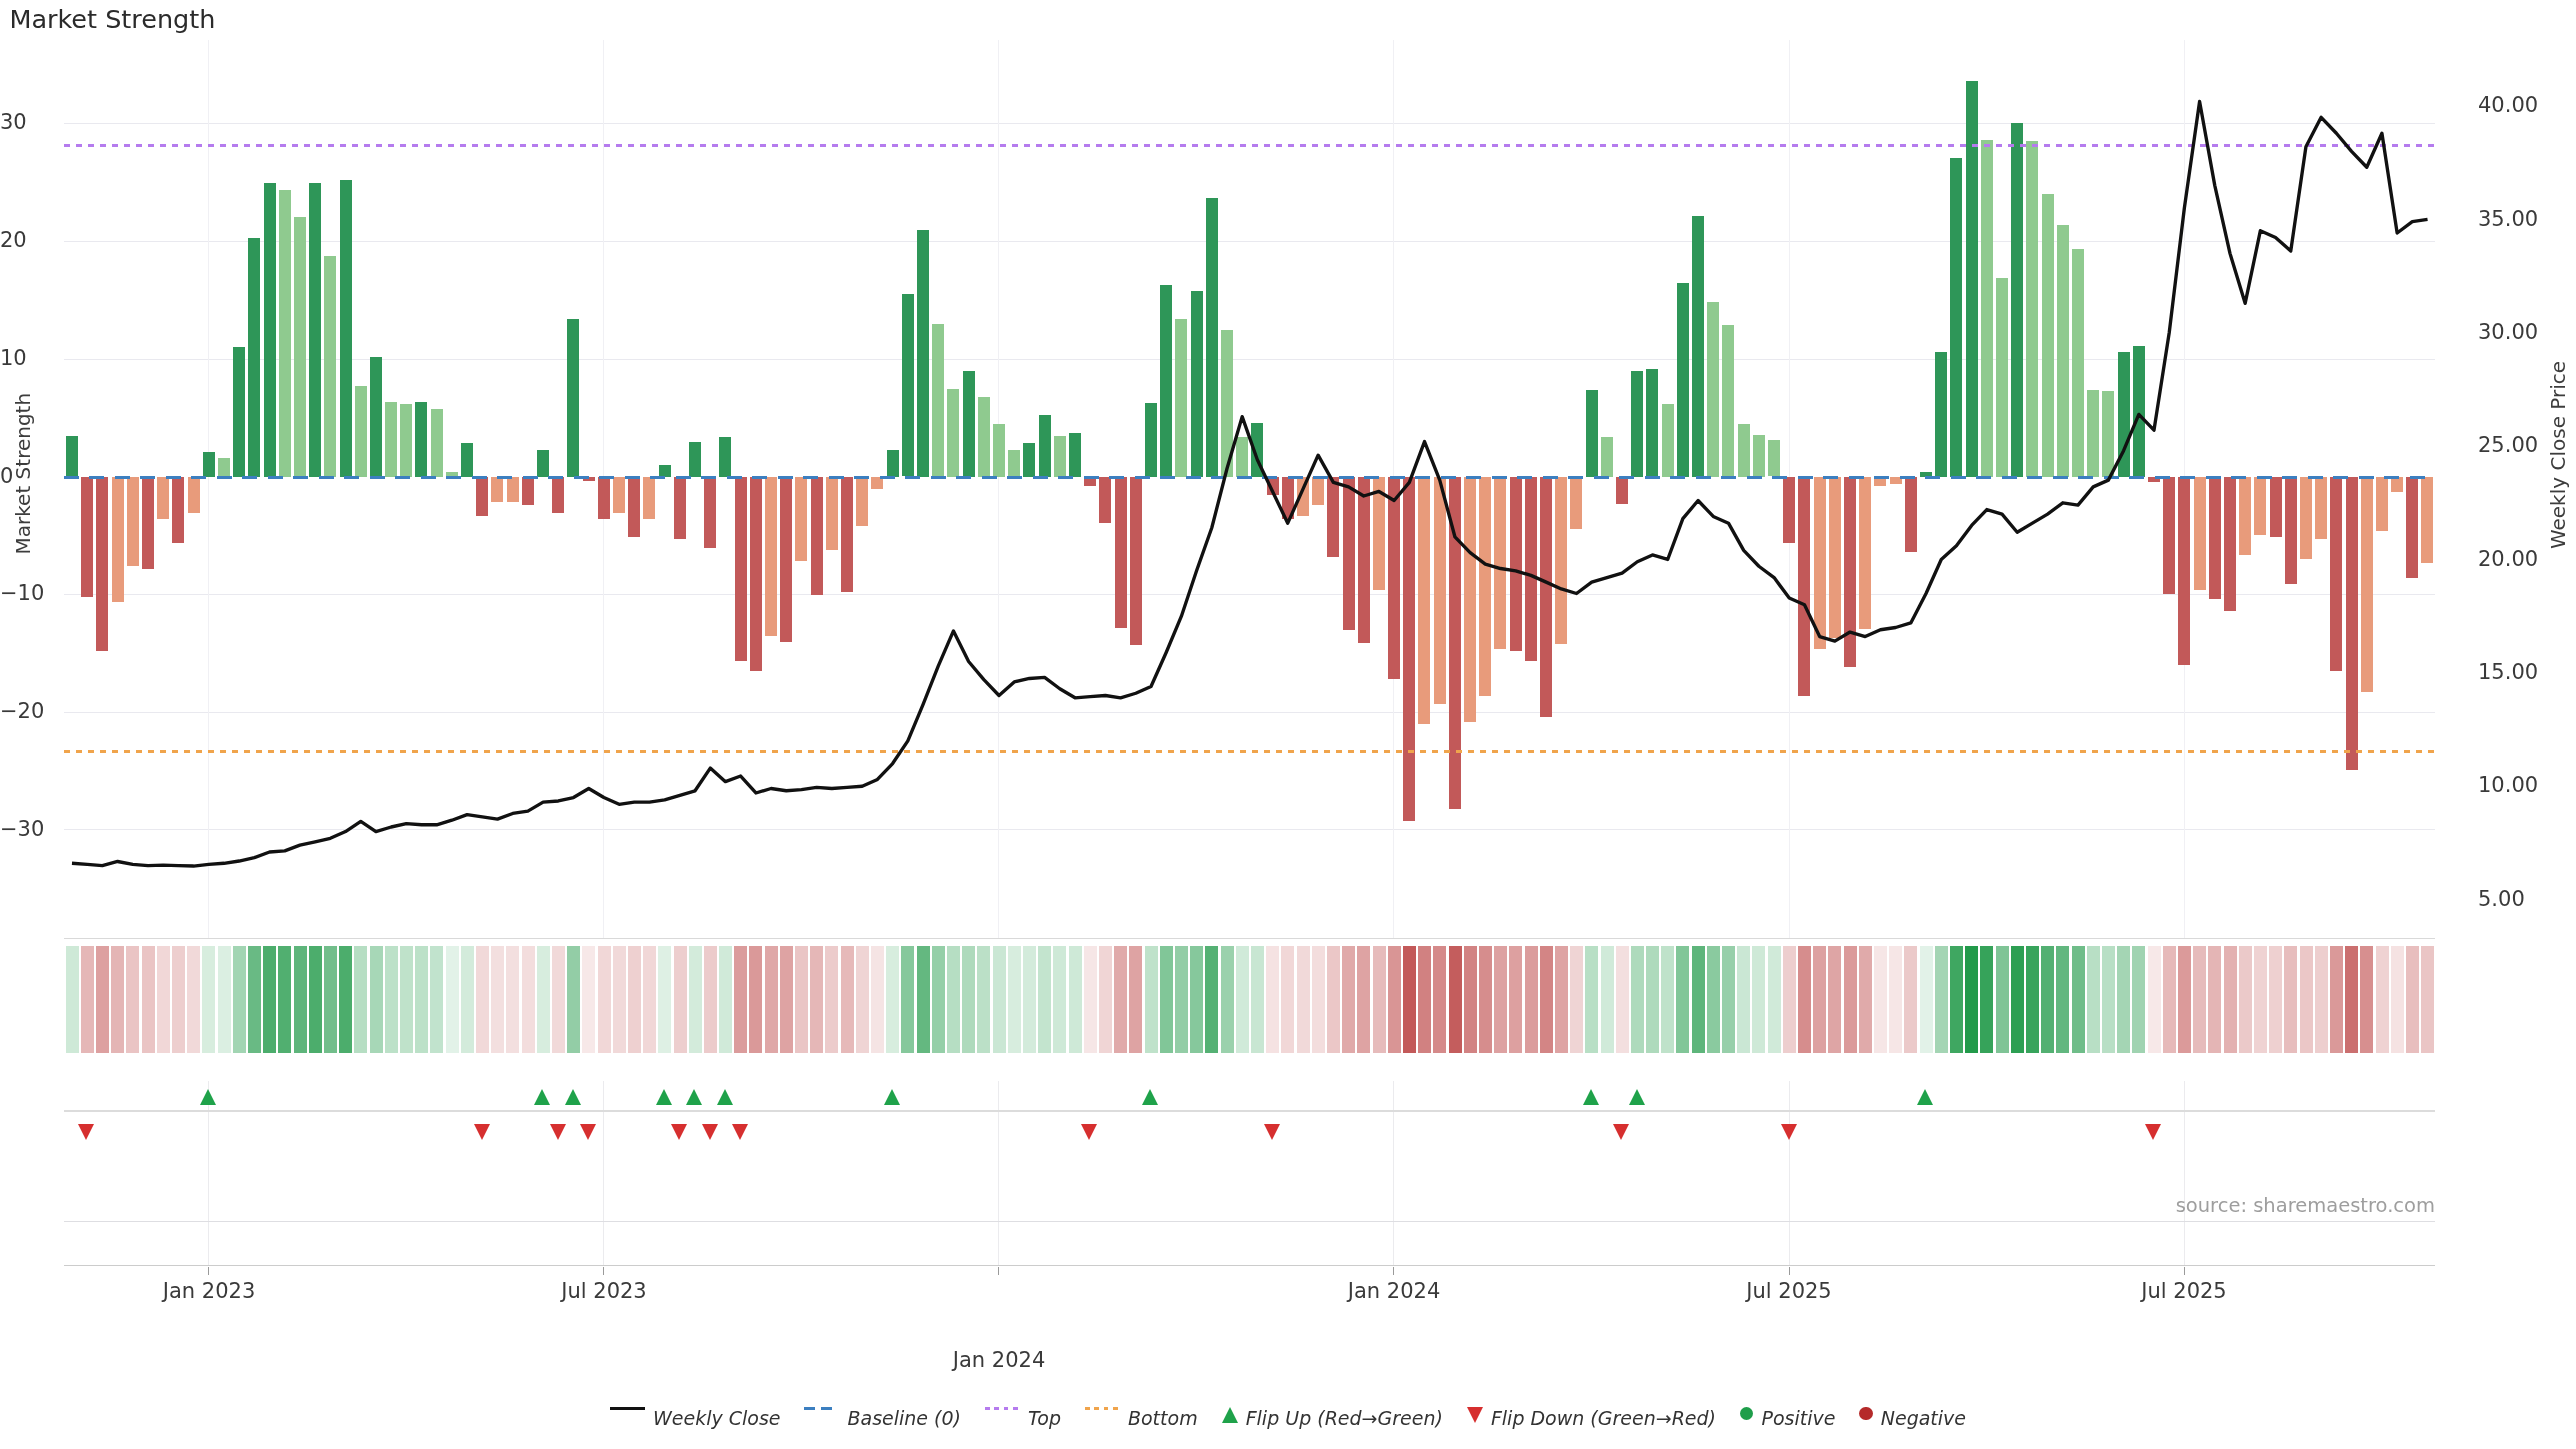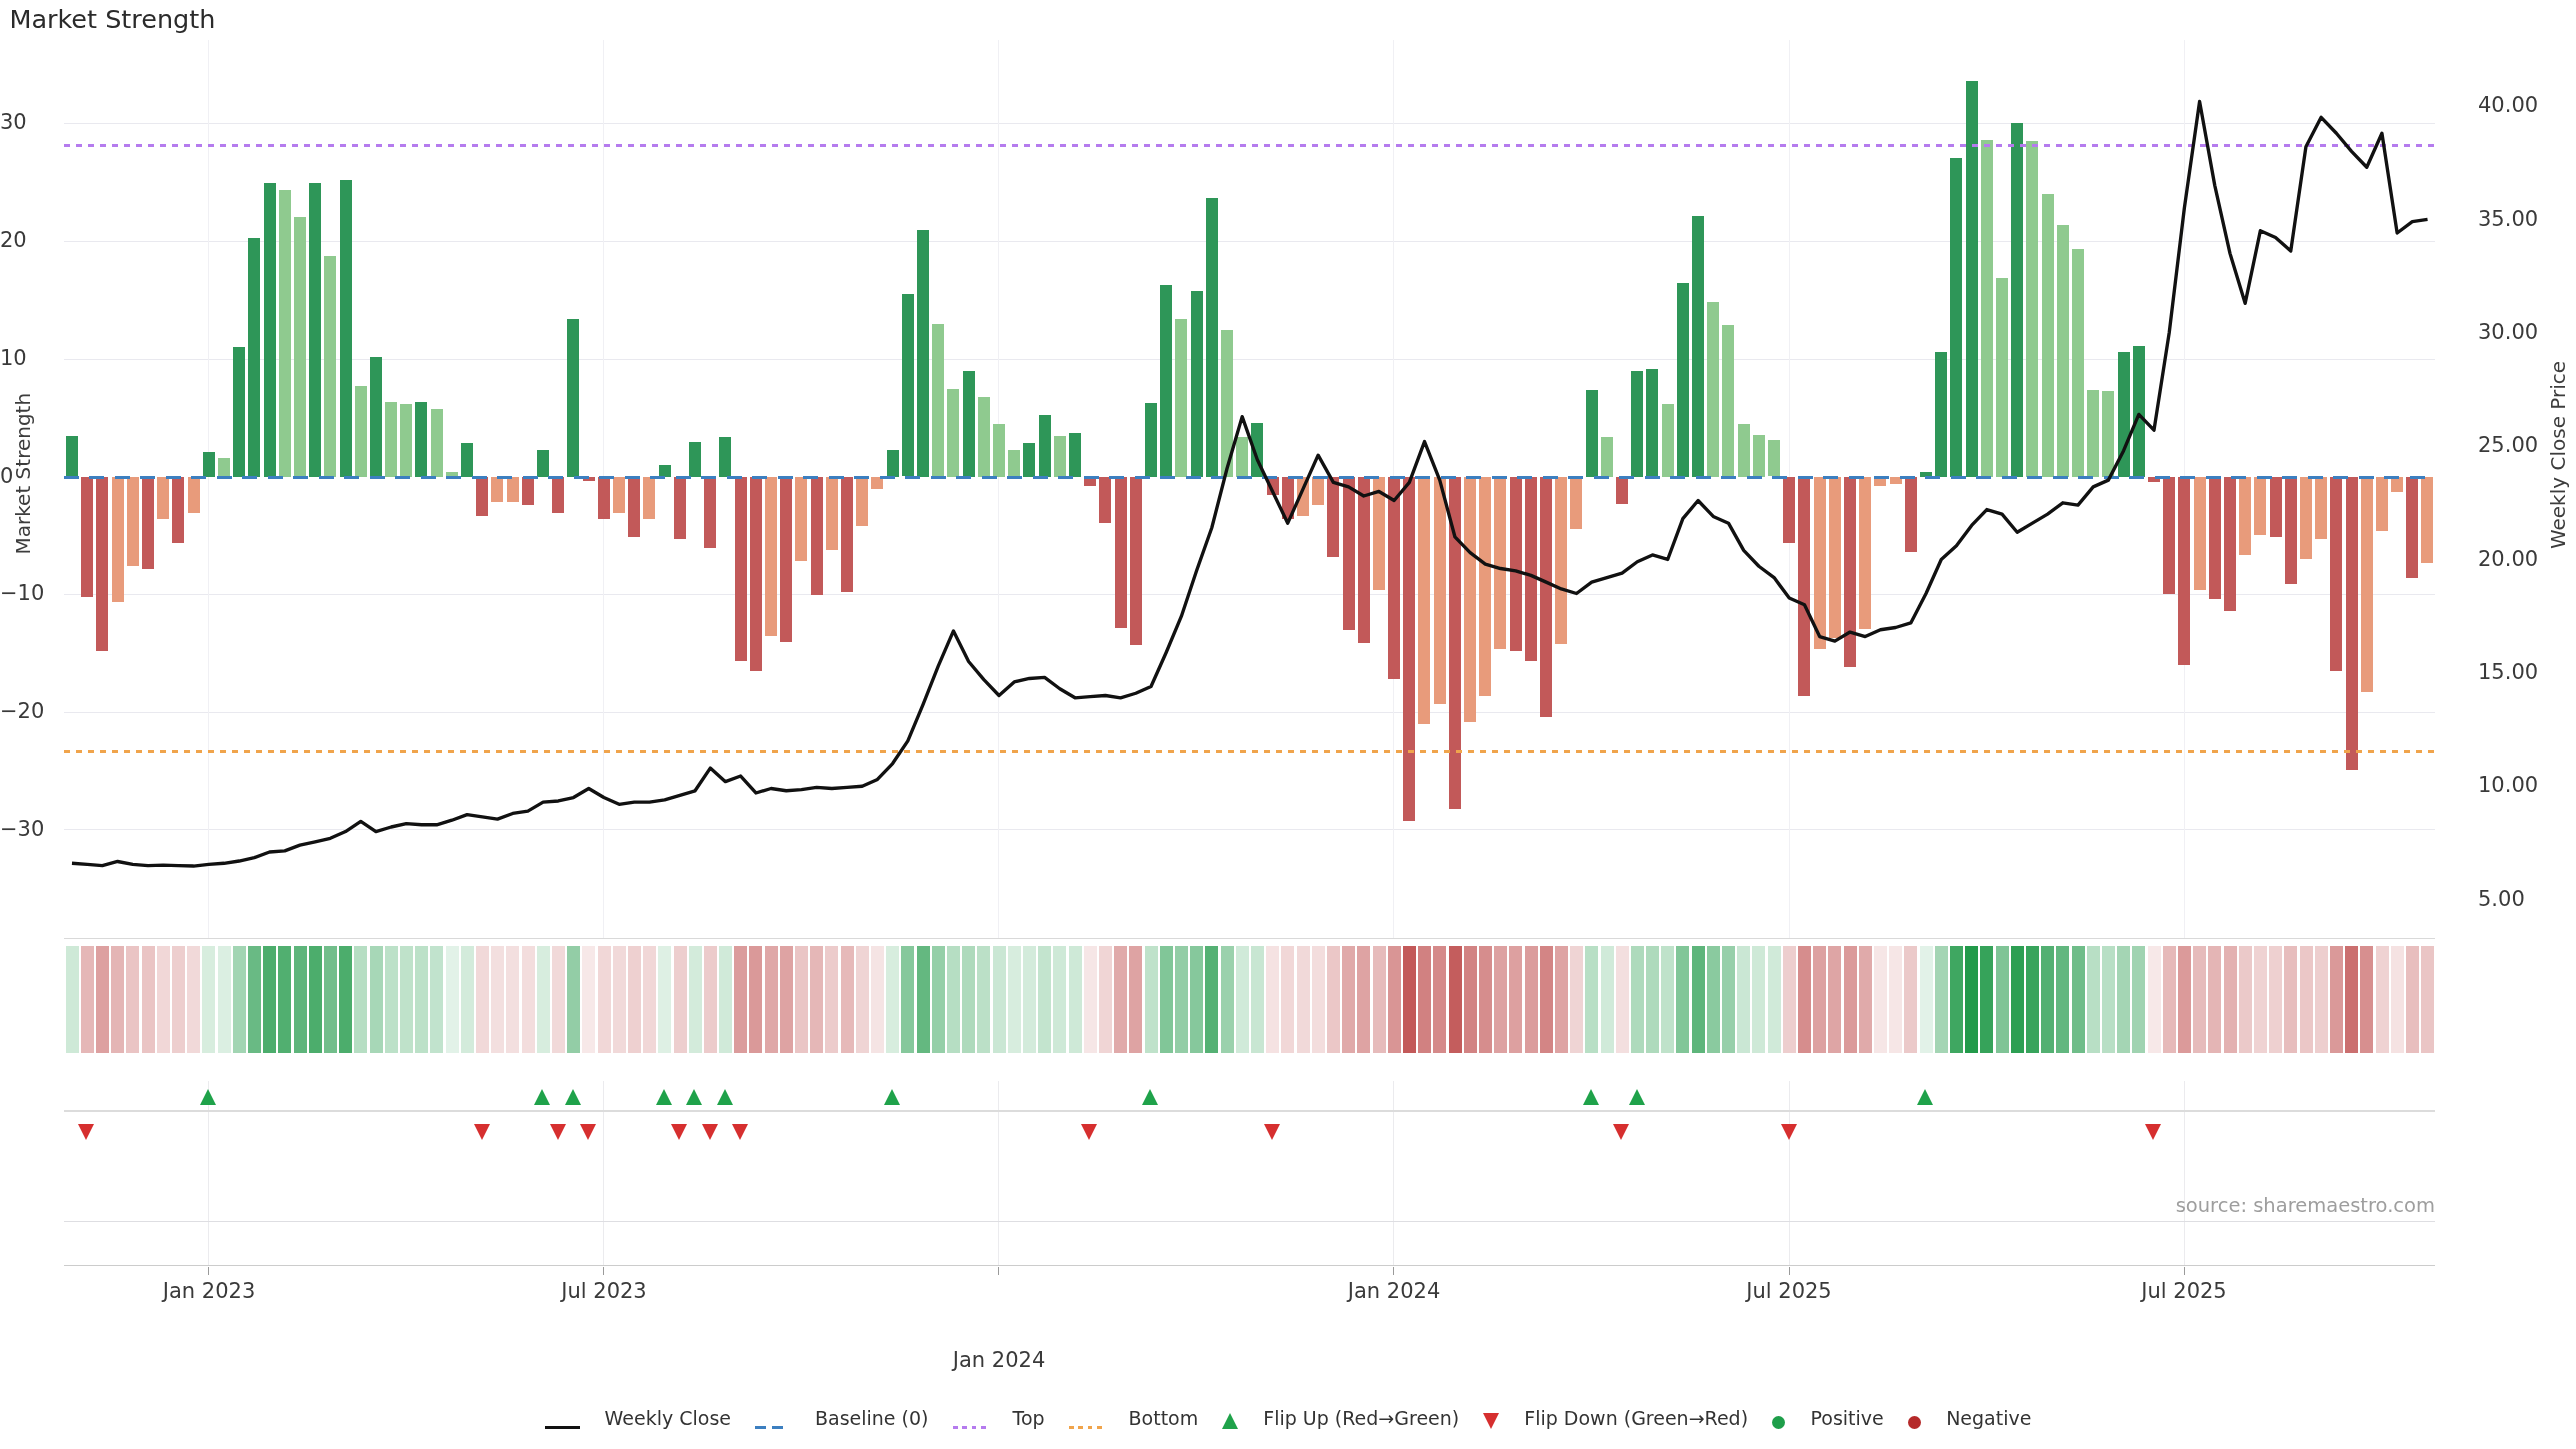--- a/index.html
+++ b/index.html
@@ -16,21 +16,21 @@
   .ytick-left{text-align:left;width:60px;}
   .ytick-right{text-align:left;width:107px;}
   .xtick-label{font-size:21px;color:#3a3a3a;transform:translateX(-50%);white-space:nowrap;}
   .hgrid{background:#e9e9ef;height:1.3px;}
   .vgrid{background:#f0f0f4;width:1.3px;}
   .heat{height:107px;}
   .tri-up{width:0;height:0;border-left:8.7px solid transparent;border-right:8.7px solid transparent;border-bottom:16px solid #1fa24a;}
   .tri-down{width:0;height:0;border-left:8.7px solid transparent;border-right:8.7px solid transparent;border-top:16px solid #d62f2f;}
   #source-text{font-size:19.5px;color:#9e9e9e;white-space:nowrap;}
   #legend{left:0;top:1407px;width:2576px;display:flex;justify-content:center;align-items:center;gap:24px;}
-  .legend-item{display:flex;align-items:flex-end;gap:25px;}
+  .legend-item{display:flex;align-items:flex-start;gap:8px;font-style:italic;}
   .legend-label{font-size:19px;color:#333333;white-space:nowrap;}
   .sw-line{width:35px;height:3.4px;}
   .sw-dashed{width:35px;height:3.4px;}
   .sw-dotted{width:35px;height:3.4px;}
   .sw-circle{width:13.4px;height:13.4px;border-radius:50%;}
 </style>
 </head>
 <body>
 
 <div id="stage">

